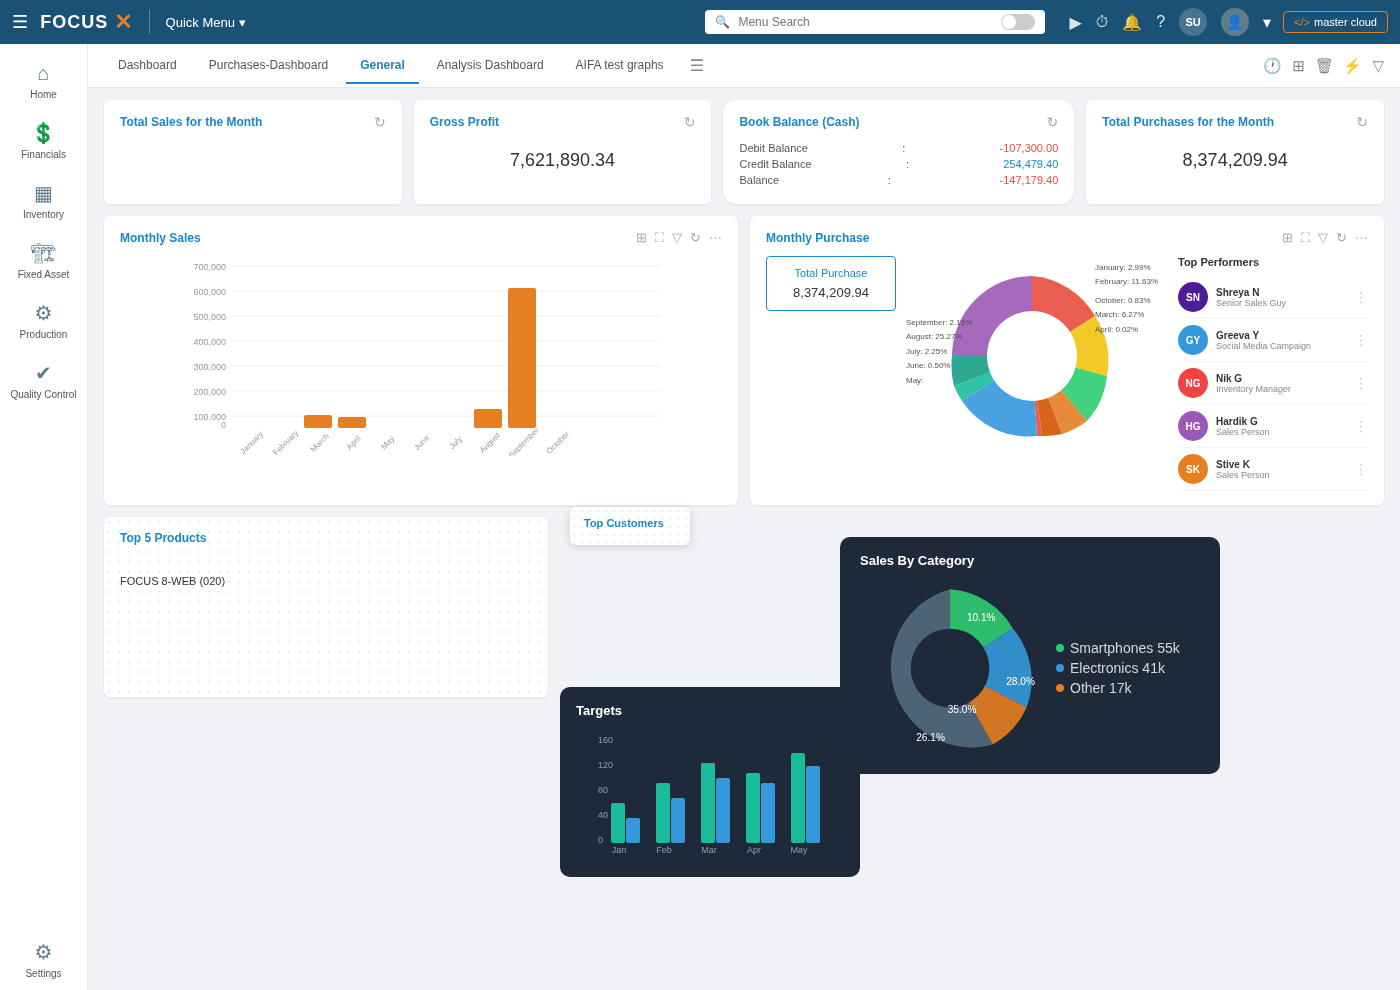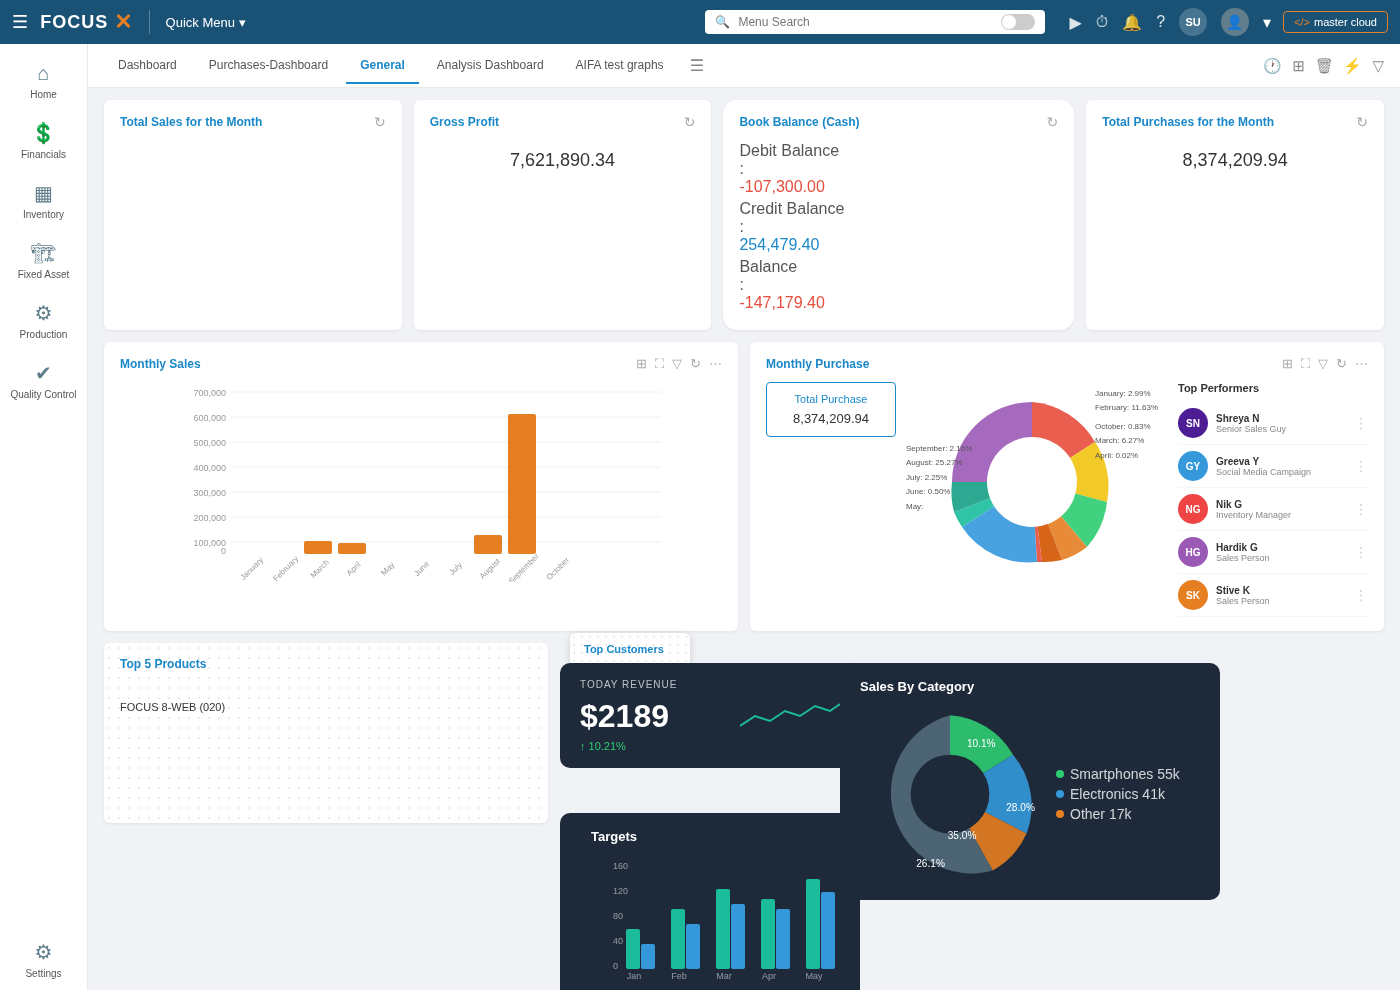--- a/index.html
+++ b/index.html
@@ -235,23 +235,22 @@
     .book-balance-card {
       background: white;
       border-radius: 14px;
       padding: 14px 16px;
       flex: 1.2;
       box-shadow: 0 1px 3px rgba(0,0,0,0.07);
     }
     .book-balance-row {
       display: flex;
       justify-content: space-between;
-      font-size: 16px;
+      font-size: 11px;
       margin-bottom: 4px;
-      flex-direction: column;
     }
     .book-balance-row span:first-child { color: #555; }
     .book-balance-row span.colon { color: #555; }
     .book-balance-row span.value { color: #1a88c9; font-weight: 500; }
     .book-balance-row span.value.neg { color: #e74c3c; }
 
     
     .charts-row {
       display: flex;
       gap: 12px;
@@ -692,33 +691,22 @@
       </div>
 
       <div style="position:relative; flex:2; display:flex; gap:10px; overflow:visible;">
 
         <div style="position:absolute; top:-10px; left:10px; background:white; border-radius:6px; padding:10px 14px; box-shadow:0 2px 8px rgba(0,0,0,0.15); z-index:6; min-width:120px;">
           <div style="font-size:11px; font-weight:600; color:#1a88c9; margin-bottom:6px;">Top Customers</div>
 
           <div style="position:absolute; top:0;left:0;right:0;bottom:0; background-image: radial-gradient(circle, rgba(0,0,0,0.08) 1px, transparent 1px); background-size: 8px 8px; border-radius:6px; pointer-events:none;"></div>
         </div>
 
-        <div style="position:absolute; top:20px; left:0; background:#1e2a3a; border-radius:10px; padding:16px 20px; color:white; z-index:7; width:300px;">
-          <div style="font-size:10px; text-transform:uppercase; letter-spacing:1px; color:rgba(255,255,255,0.7); margin-bottom:6px;">TODAY REVENUE</div>
-          <div style="display:flex; justify-content:space-between; align-items:center;">
-            <div style="font-size:32px; font-weight:700;">$2189</div>
-
-            <svg viewBox="0 0 100 40" width="100" height="40">
-              <polyline points="0,30 15,20 30,25 45,15 60,20 75,10 90,15 100,8" fill="none" stroke="#1abc9c" stroke-width="2"></polyline>
-            </svg>
-          </div>
-          <div style="font-size:11px; color:#2ecc71; margin-top:4px;">↑ 10.21%</div>
-        </div>
-
-        <div style="position:absolute; top:170px; left:0; background:#1e2a3a; border-radius:10px; padding:16px 31px; color:white; z-index:6; width:300px;">
+
+        <div style="position:absolute; top:170px; left:0; background:#1e2a3a; border-radius:10px; padding:16px 16px; color:white; z-index:6; width:300px;">
           <div style="font-size:13px; font-weight:600; margin-bottom:10px;">Targets</div>
           <svg viewBox="0 0 260 130" width="260" height="130">
 
             <text x="22" y="15" font-size="9" fill="rgba(255,255,255,0.5)">160</text>
             <text x="22" y="40" font-size="9" fill="rgba(255,255,255,0.5)">120</text>
             <text x="22" y="65" font-size="9" fill="rgba(255,255,255,0.5)">80</text>
             <text x="22" y="90" font-size="9" fill="rgba(255,255,255,0.5)">40</text>
             <text x="22" y="115" font-size="9" fill="rgba(255,255,255,0.5)">0</text>
 
             <rect x="35" y="75" width="14" height="40" fill="#1abc9c" rx="2"></rect>

